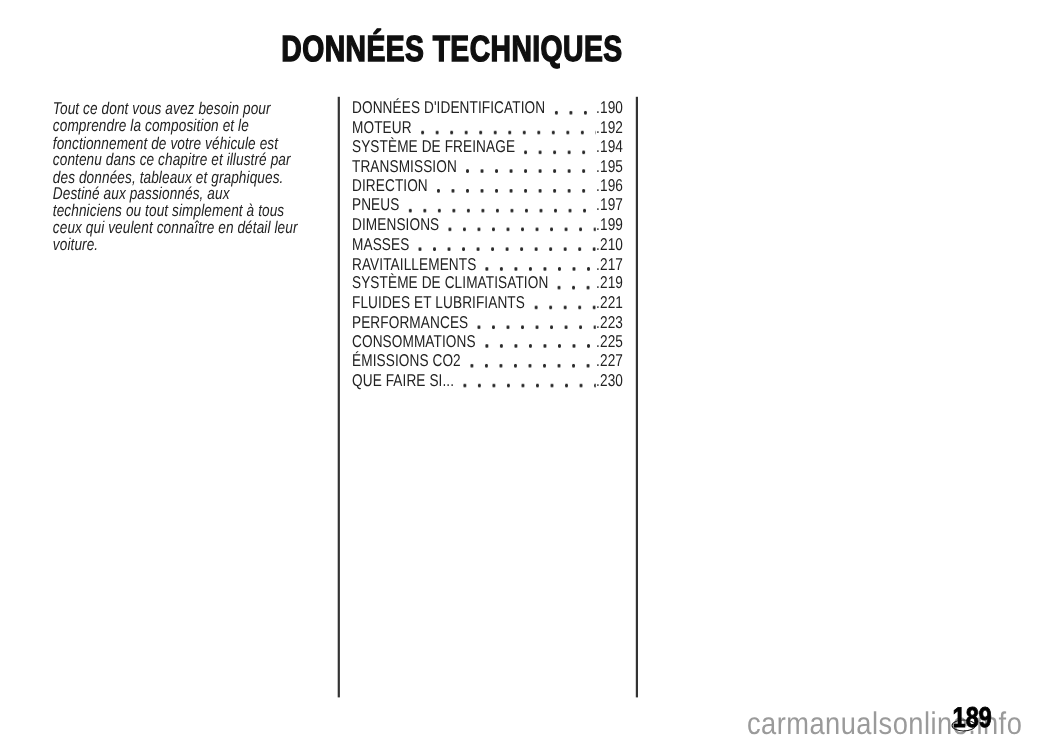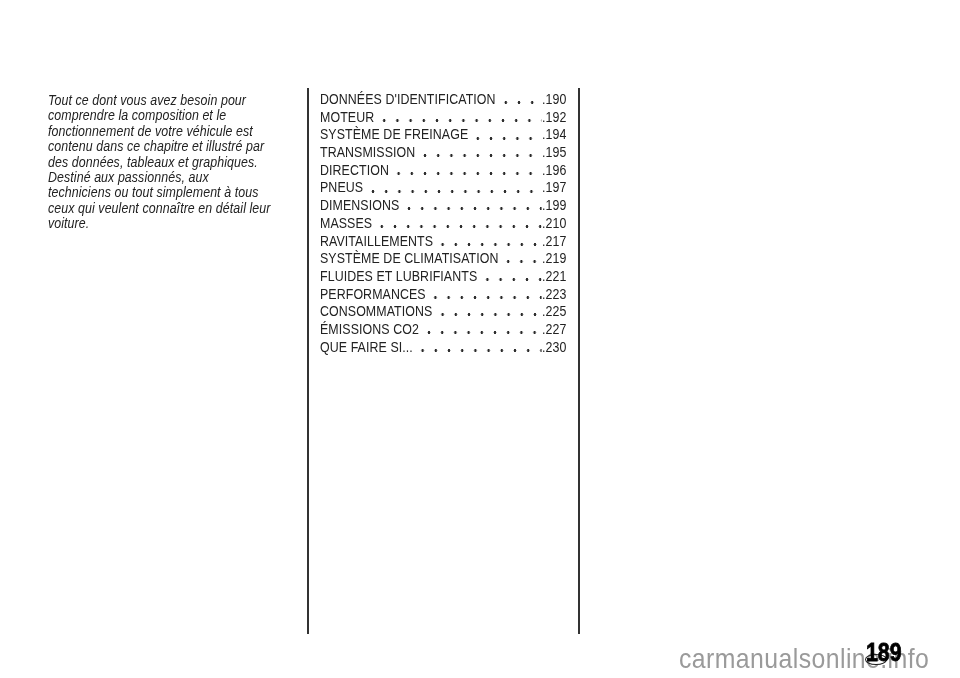--- a/index.html
+++ b/index.html
@@ -145,20 +145,23 @@
     transform: scaleX(0.82);
     transform-origin: left top;
     white-space: nowrap;
   }
 </style>
 </head>
 <body>
 
 <div class="page">
 
+  <div class="title-wrap">
+    <span class="title-text">DONNÉES TECHNIQUES</span>
+  </div>
 
   <div class="intro">
     <div class="intro-line">Tout ce dont vous avez besoin pour</div>
     <div class="intro-line">comprendre la composition et le</div>
     <div class="intro-line">fonctionnement de votre véhicule est</div>
     <div class="intro-line">contenu dans ce chapitre et illustré par</div>
     <div class="intro-line">des données, tableaux et graphiques.</div>
     <div class="intro-line">Destiné aux passionnés, aux</div>
     <div class="intro-line">techniciens ou tout simplement à tous</div>
     <div class="intro-line">ceux qui veulent connaître en détail leur</div>

